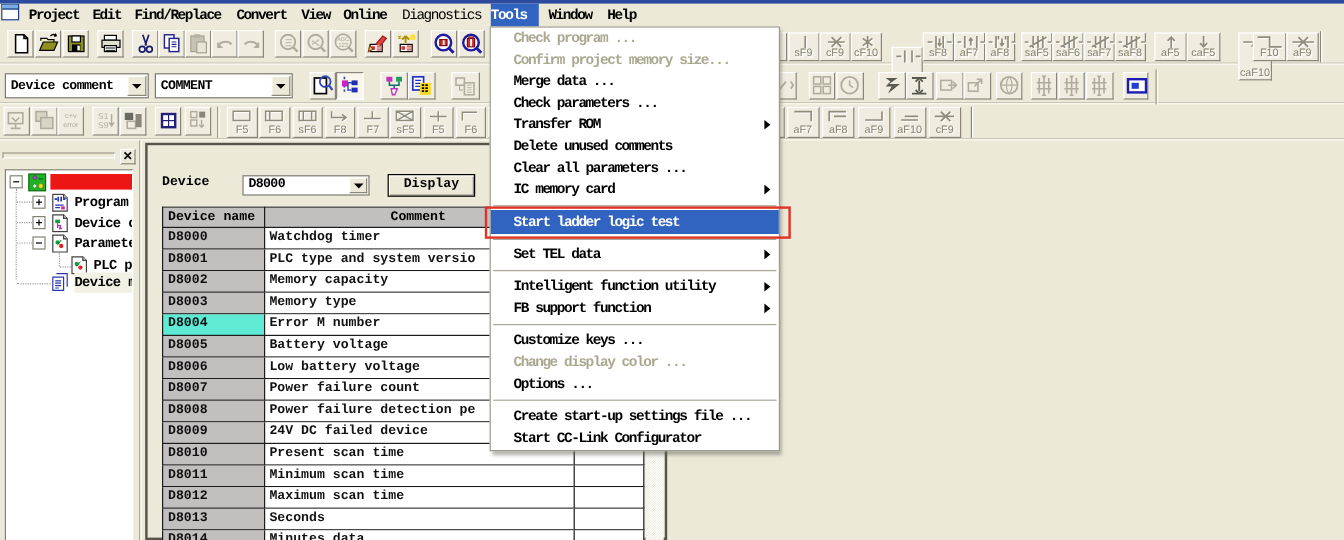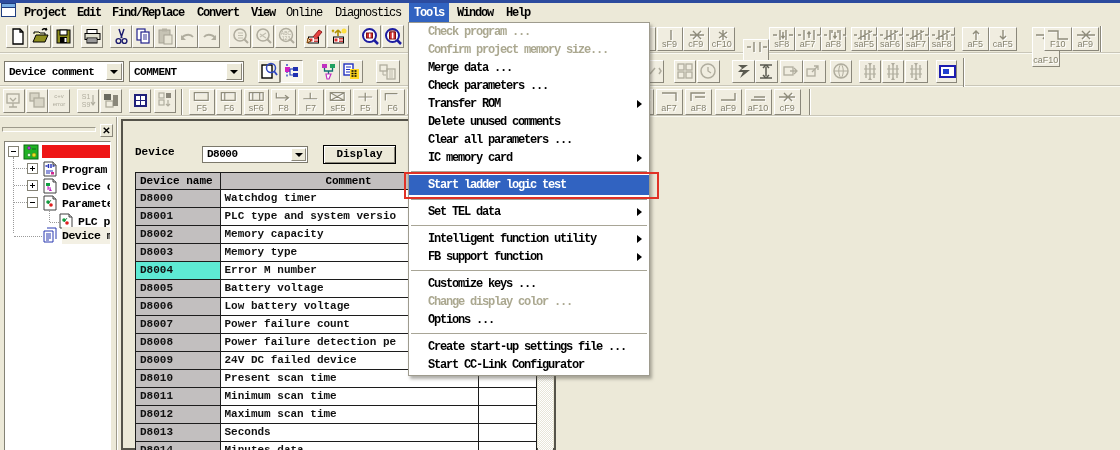--- a/index.html
+++ b/index.html
@@ -18,25 +18,25 @@
 </style></head><body>
 <div class="a" style="left:0;top:0;width:1120px;height:3px;background:#2c4b9e"></div>
 <div class="a" style="left:1px;top:3px;width:15px;height:14px;background:#fff;border:1px solid #1e3d80;box-sizing:border-box">
     <div style="height:3px;background:#79aee4;border-bottom:1px solid #1e3d80"></div>
   </div>
 <div class="a" style="left:24px;top:4px;height:19px;line-height:19px;font-size:12px;letter-spacing:-1.2px;font-weight:bold">Project</div>
 <div class="a" style="left:77px;top:4px;height:19px;line-height:19px;font-size:12px;letter-spacing:-1.2px;font-weight:bold">Edit</div>
 <div class="a" style="left:112px;top:4px;height:19px;line-height:19px;font-size:12px;letter-spacing:-1.2px;font-weight:bold">Find/Replace</div>
 <div class="a" style="left:197px;top:4px;height:19px;line-height:19px;font-size:12px;letter-spacing:-1.2px;font-weight:bold">Convert</div>
 <div class="a" style="left:251px;top:4px;height:19px;line-height:19px;font-size:12px;letter-spacing:-1.2px;font-weight:bold">View</div>
-<div class="a" style="left:286px;top:4px;height:19px;line-height:19px;font-size:12px;letter-spacing:-1.2px;font-weight:normal">Online</div>
+<div class="a" style="left:286px;top:4px;height:19px;line-height:19px;font-size:12px;letter-spacing:-1.2px;font-weight:bold">Online</div>
 <div class="a" style="left:335px;top:4px;height:19px;line-height:19px;font-size:12px;letter-spacing:-1.2px;font-weight:normal">Diagnostics</div>
 <div class="a" style="left:457px;top:4px;height:19px;line-height:19px;font-size:12px;letter-spacing:-1.2px;font-weight:bold">Window</div>
 <div class="a" style="left:506px;top:4px;height:17px;line-height:19px;font-size:12px;letter-spacing:-1.2px;font-weight:bold">Help</div>
-<div class="a" style="left:409px;top:3px;width:40px;height:20px;background:#3163c1;color:#fff;font-size:12px;letter-spacing:-1.2px;font-weight:bold;text-align:center;line-height:20px">Tools</div>
+<div class="a" style="left:409px;top:3px;width:40px;height:20px;background:#3163c1;color:#fff;font-size:12px;letter-spacing:-1.2px;font-weight:bold;text-align:left;line-height:20px">Tools</div>
 <div class="a" style="left:0;top:52px;width:1120px;height:1px;background:#c9c6b8"></div>
 <div class="a" style="left:0;top:53px;width:1120px;height:1px;background:#fafaf2"></div>
 <div class="a" style="left:0;top:85px;width:1120px;height:1px;background:#c9c6b8"></div>
 <div class="a" style="left:0;top:86px;width:1120px;height:1px;background:#fafaf2"></div>
 <div class="a" style="left:0;top:115px;width:1120px;height:1px;background:#c9c6b8"></div>
 <div class="a" style="left:0;top:116px;width:1120px;height:1px;background:#fafaf2"></div>
 <div class="btn" style="left:6px;top:25px;width:22px;height:23px">
     <svg width="21" height="21" viewBox="0 0 21 21">
       <path d="M6 3h7l3 3v12H6z" fill="#fff" stroke="#000" stroke-width="1.3"></path>
       <path d="M13 3v3h3" fill="none" stroke="#000" stroke-width="1.3"></path>

